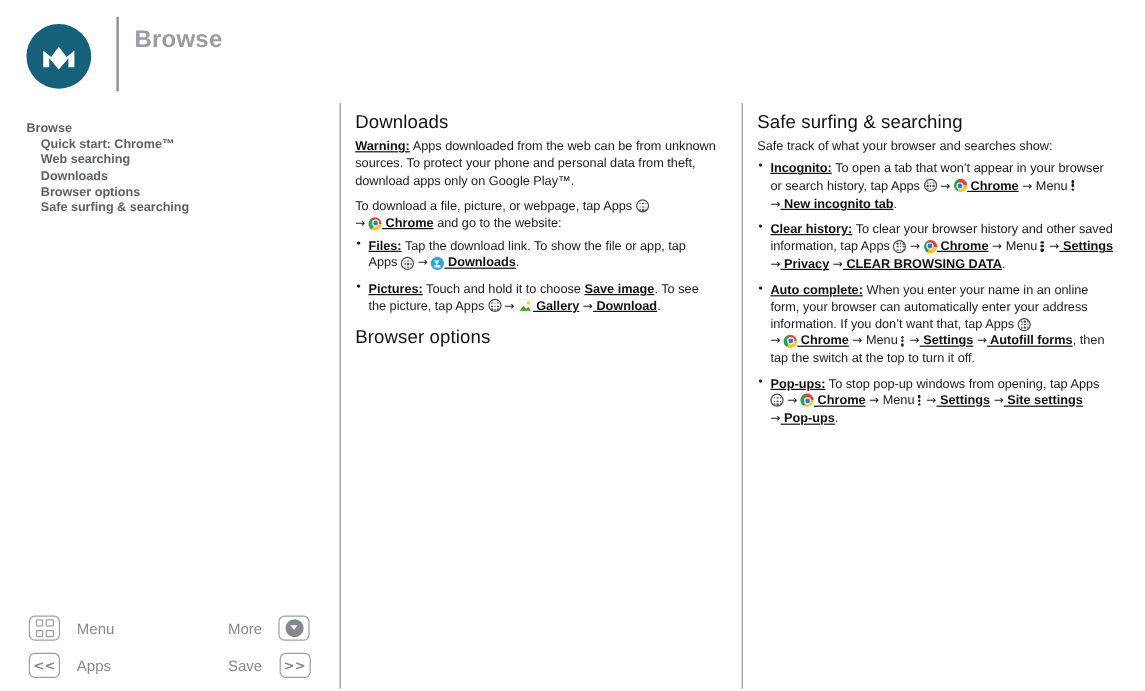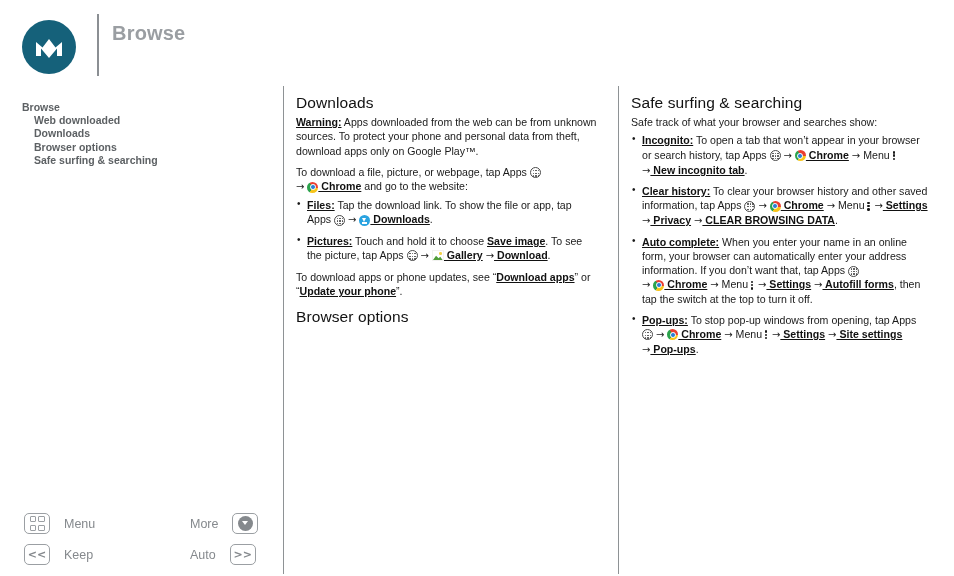--- a/index.html
+++ b/index.html
@@ -157,21 +157,22 @@
       <svg width="54" height="54" viewBox="0 0 54 54" aria-hidden="true">
         <path d="M14 36 L14 22 L20.5 27.5 L27 19 L33.5 27.5 L40 22 L40 36 L35 36 L35 28.5 L27 38 L19 28.5 L19 36 Z" fill="#ffffff"></path>
       </svg>
     </div>
     <div class="header-rule"></div>
     <div class="header-title">Browse</div>
   </div>
 
   <div class="toc">
     <div class="toc-item">Browse</div>
-    <div class="toc-item sub">Web downloaded</div>
+    <div class="toc-item sub">Quick start: Chrome™</div>
+    <div class="toc-item sub">Web searching</div>
     <div class="toc-item sub">Downloads</div>
     <div class="toc-item sub">Browser options</div>
     <div class="toc-item sub">Safe surfing &amp; searching</div>
   </div>
 
   <div class="vrule left"></div>
   <div class="vrule right"></div>
 
   <div class="col mid">
 
@@ -180,21 +181,20 @@
     <p><b>Warning:</b><span> Apps downloaded from the web can be from unknown sources. To protect your phone and personal data from theft, download apps only on Google Play™.</span></p>
 
     <p class="tight"><span>To download a file, picture, or webpage, tap Apps </span><span class="ico ico-apps"><i style="left:1.7px;top:1.7px"></i><i style="left:4.3px;top:1.7px"></i><i style="left:6.9px;top:1.7px"></i><i style="left:1.7px;top:4.3px"></i><i style="left:4.3px;top:4.3px"></i><i style="left:6.9px;top:4.3px"></i><i style="left:1.7px;top:6.9px"></i><i style="left:4.3px;top:6.9px"></i><i style="left:6.9px;top:6.9px"></i></span><br><span class="arw">→</span> <span class="ico ico-chrome"></span><b> Chrome</b><span> and go to the website:</span></p>
 
     <ul class="bul">
       <li><b>Files:</b><span> Tap the download link. To show the file or app, tap Apps </span><span class="ico ico-apps"><i style="left:1.7px;top:1.7px"></i><i style="left:4.3px;top:1.7px"></i><i style="left:6.9px;top:1.7px"></i><i style="left:1.7px;top:4.3px"></i><i style="left:4.3px;top:4.3px"></i><i style="left:6.9px;top:4.3px"></i><i style="left:1.7px;top:6.9px"></i><i style="left:4.3px;top:6.9px"></i><i style="left:6.9px;top:6.9px"></i></span> <span class="arw">→</span> <span class="ico ico-dl"></span><b> Downloads</b><span>.</span></li>
 
       <li><b>Pictures:</b><span> Touch and hold it to choose </span><b>Save image</b><span>. To see the picture, tap Apps </span><span class="ico ico-apps"><i style="left:1.7px;top:1.7px"></i><i style="left:4.3px;top:1.7px"></i><i style="left:6.9px;top:1.7px"></i><i style="left:1.7px;top:4.3px"></i><i style="left:4.3px;top:4.3px"></i><i style="left:6.9px;top:4.3px"></i><i style="left:1.7px;top:6.9px"></i><i style="left:4.3px;top:6.9px"></i><i style="left:6.9px;top:6.9px"></i></span> <span class="arw">→</span> <span class="ico ico-gal"><i class="sky"></i><i class="sun"></i><i class="hill"></i></span><b> Gallery</b> <span class="arw">→</span><b> Download</b><span>.</span></li>
     </ul>
 
-    <p><span>To download apps or phone updates, see “</span><b>Download apps</b><span>” or “</span><b>Update your phone</b><span>”.</span></p>
 
     <h2 class="sec" style="margin-top:12px">Browser options</h2>
 
   </div>
 
   <div class="col right">
 
     <h2 class="sec">Safe surfing &amp; searching</h2>
     <p class="tight">Safe track of what your browser and searches show:</p>
 
@@ -219,29 +219,29 @@
             <i></i>
             <i></i>
             <i></i>
           </span>
       </span>
       <span class="nav-label" style="margin-left:14px">Menu</span>
     </div>
 
     <div class="nav-cell" style="left:24px; top:42px;">
       <span class="btn-box">&lt;&lt;</span>
-      <span class="nav-label" style="margin-left:14px">Keep</span>
+      <span class="nav-label" style="margin-left:14px">Apps</span>
     </div>
 
     <div class="nav-cell" style="left:190px; top:11px;">
       <span class="nav-label" style="margin-right:14px">More</span>
       <span class="btn-circle">
           <span class="disc"></span>
         </span>
     </div>
 
     <div class="nav-cell" style="left:190px; top:42px;">
-      <span class="nav-label" style="margin-right:14px">Auto</span>
+      <span class="nav-label" style="margin-right:14px">Save</span>
       <span class="btn-box">&gt;&gt;</span>
     </div>
   </div>
 
 </div>
 
 </body></html>

